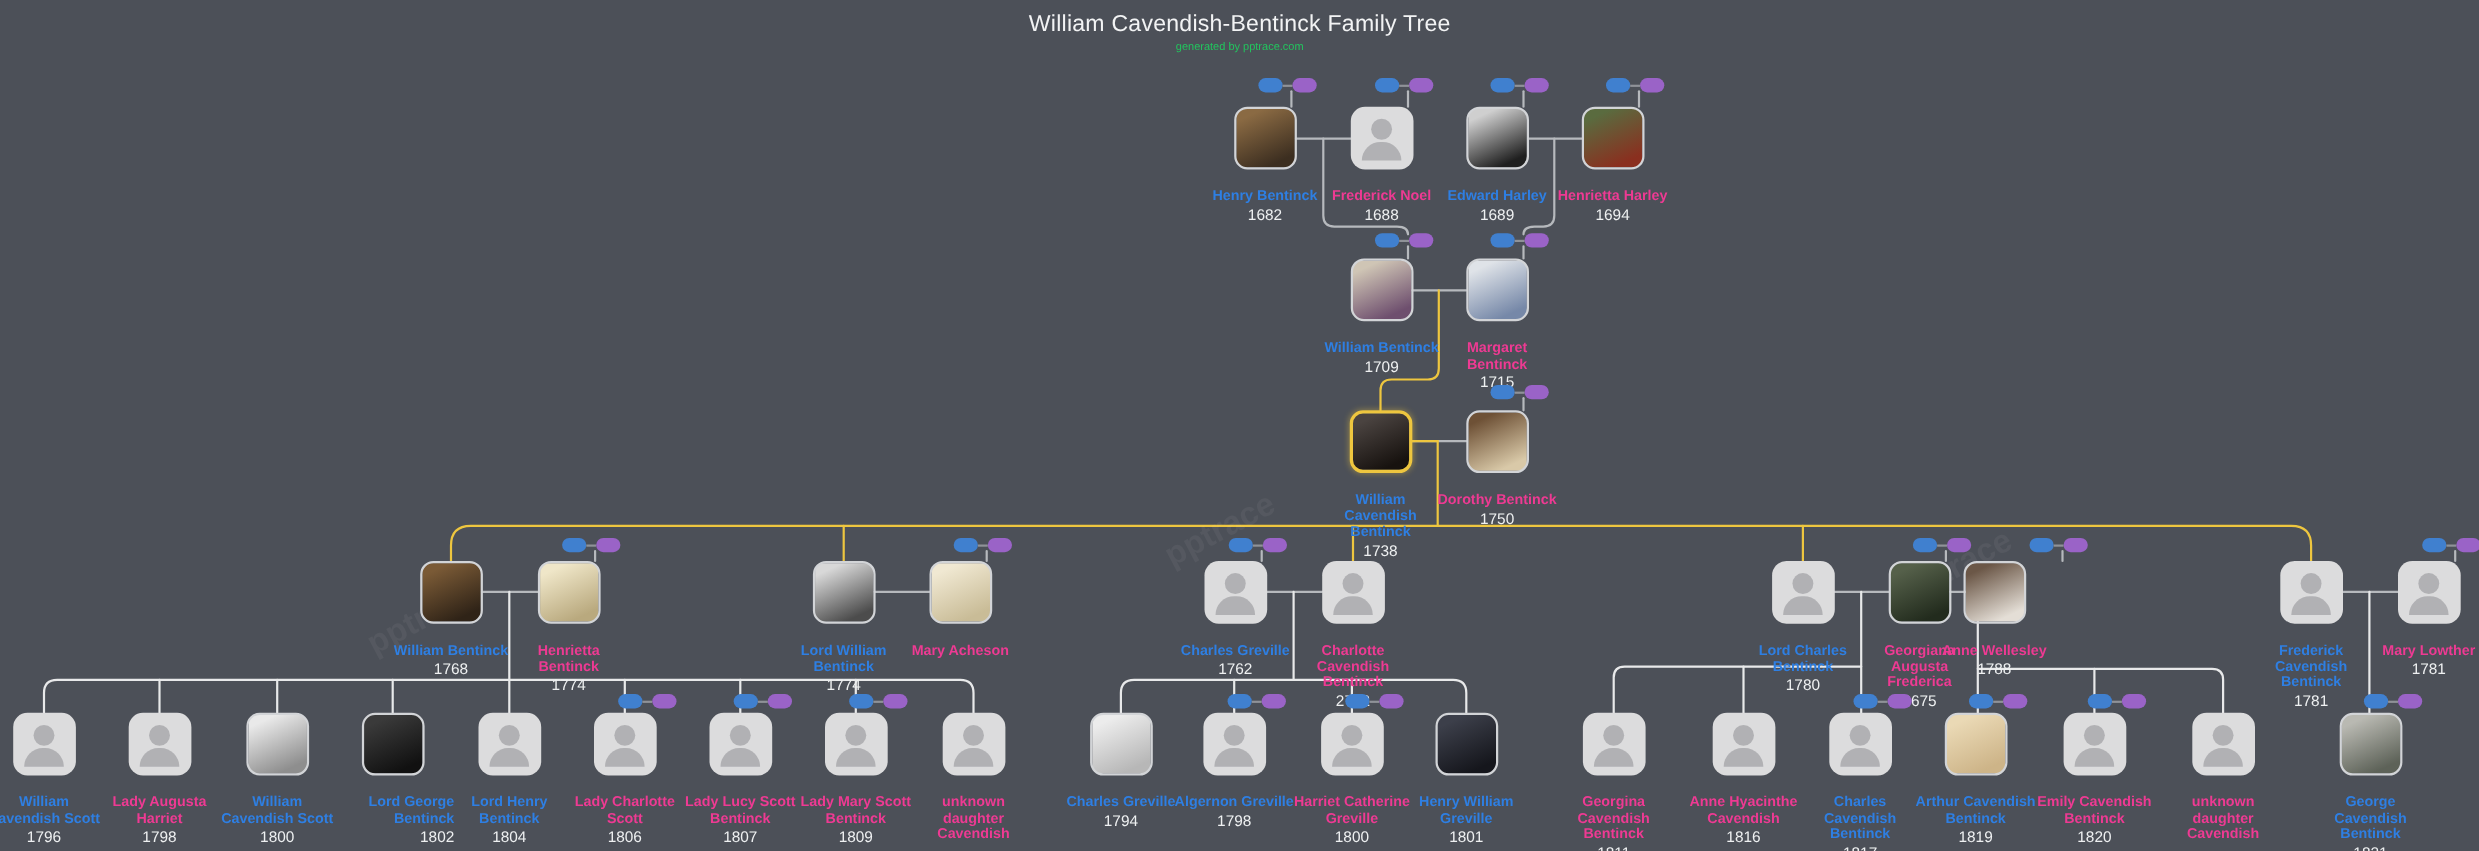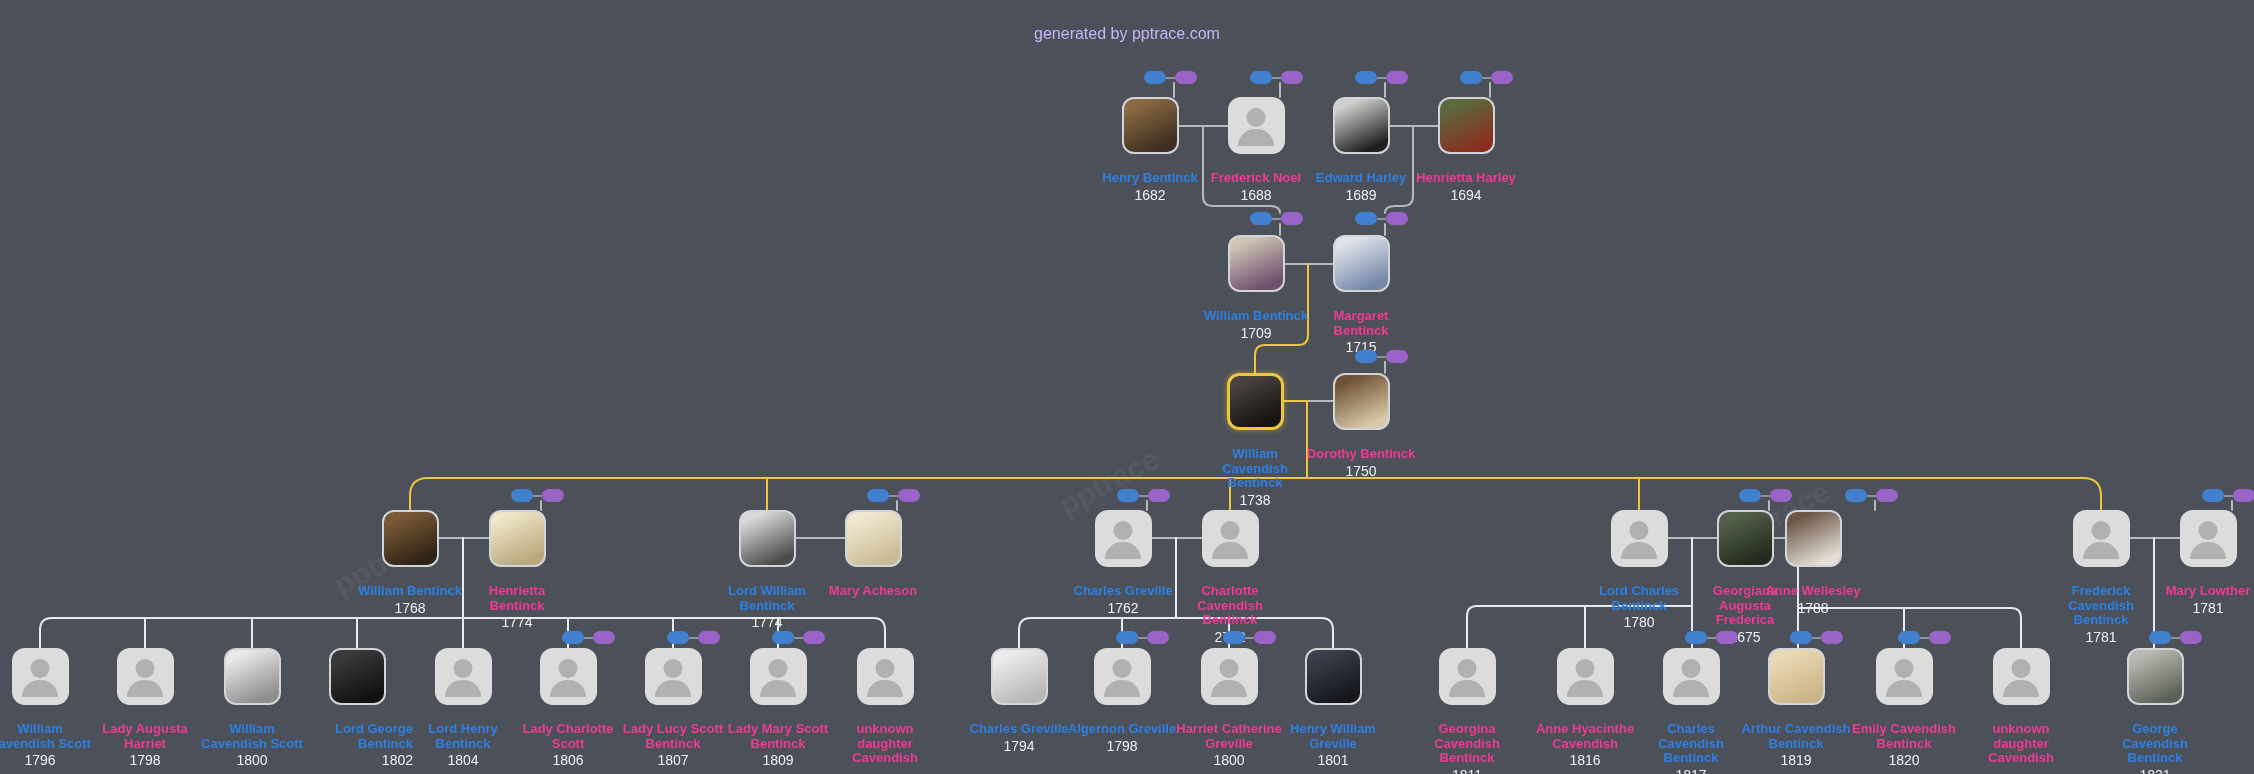--- a/index.html
+++ b/index.html
@@ -4,21 +4,21 @@
 <style>
   html,body{margin:0;padding:0;}
   body{
     width:2254px;height:774px;position:relative;overflow:hidden;
     background:#4c5058;
     font-family:"Liberation Sans", sans-serif;
     -webkit-font-smoothing:antialiased;
   }
   .header{position:absolute;top:10px;left:0;width:100%;text-align:center;z-index:5;}
   .title{font-size:21px;color:#f2f3f4;font-weight:400;letter-spacing:.2px;}
-  .subtitle{font-size:16px;color:#c4b5fd;margin-top:15px;}
+  .subtitle{font-size:10px;color:#22c55e;margin-top:3px;}
   #lines{position:absolute;left:0;top:0;z-index:1;}
   .watermark{
     position:absolute;z-index:2;color:rgba(255,255,255,0.05);
     font-size:30px;font-weight:bold;transform:rotate(-28deg);
     pointer-events:none;user-select:none;
   }
   .person{position:absolute;width:112px;text-align:center;z-index:3;cursor:pointer;}
   .avatar{
     width:57px;height:57px;margin:0 auto;position:relative;
     border-radius:12px;box-sizing:border-box;
@@ -38,20 +38,21 @@
   .pills{position:absolute;z-index:4;height:13px;display:flex;align-items:center;cursor:pointer;}
   .pill{width:22px;height:13px;border-radius:7px;}
   .pill.father{background:#4080cf;}
   .pill.mother{background:#9a63c7;}
   .pill-link{width:9px;height:2px;background:#8f9298;}
 </style>
 </head>
 <body>
 
 <div class="header">
+  <div class="title">William Cavendish-Bentinck Family Tree</div>
   <div class="subtitle">generated by pptrace.com</div>
 </div>
 
 <svg id="lines" width="2254" height="774">
     <path d="M1178,126 H1228" fill="none" stroke="#b6b9bd" stroke-width="2" stroke-linecap="round"></path>
     <path d="M1389,126 H1438" fill="none" stroke="#b6b9bd" stroke-width="2" stroke-linecap="round"></path>
     <path d="M1284,264 H1333" fill="none" stroke="#b6b9bd" stroke-width="2" stroke-linecap="round"></path>
     <path d="M1283,401 H1333" fill="none" stroke="#b6b9bd" stroke-width="2" stroke-linecap="round"></path>
     <path d="M438,538 H489" fill="none" stroke="#b6b9bd" stroke-width="2" stroke-linecap="round"></path>
     <path d="M795,538 H845" fill="none" stroke="#b6b9bd" stroke-width="2" stroke-linecap="round"></path>

